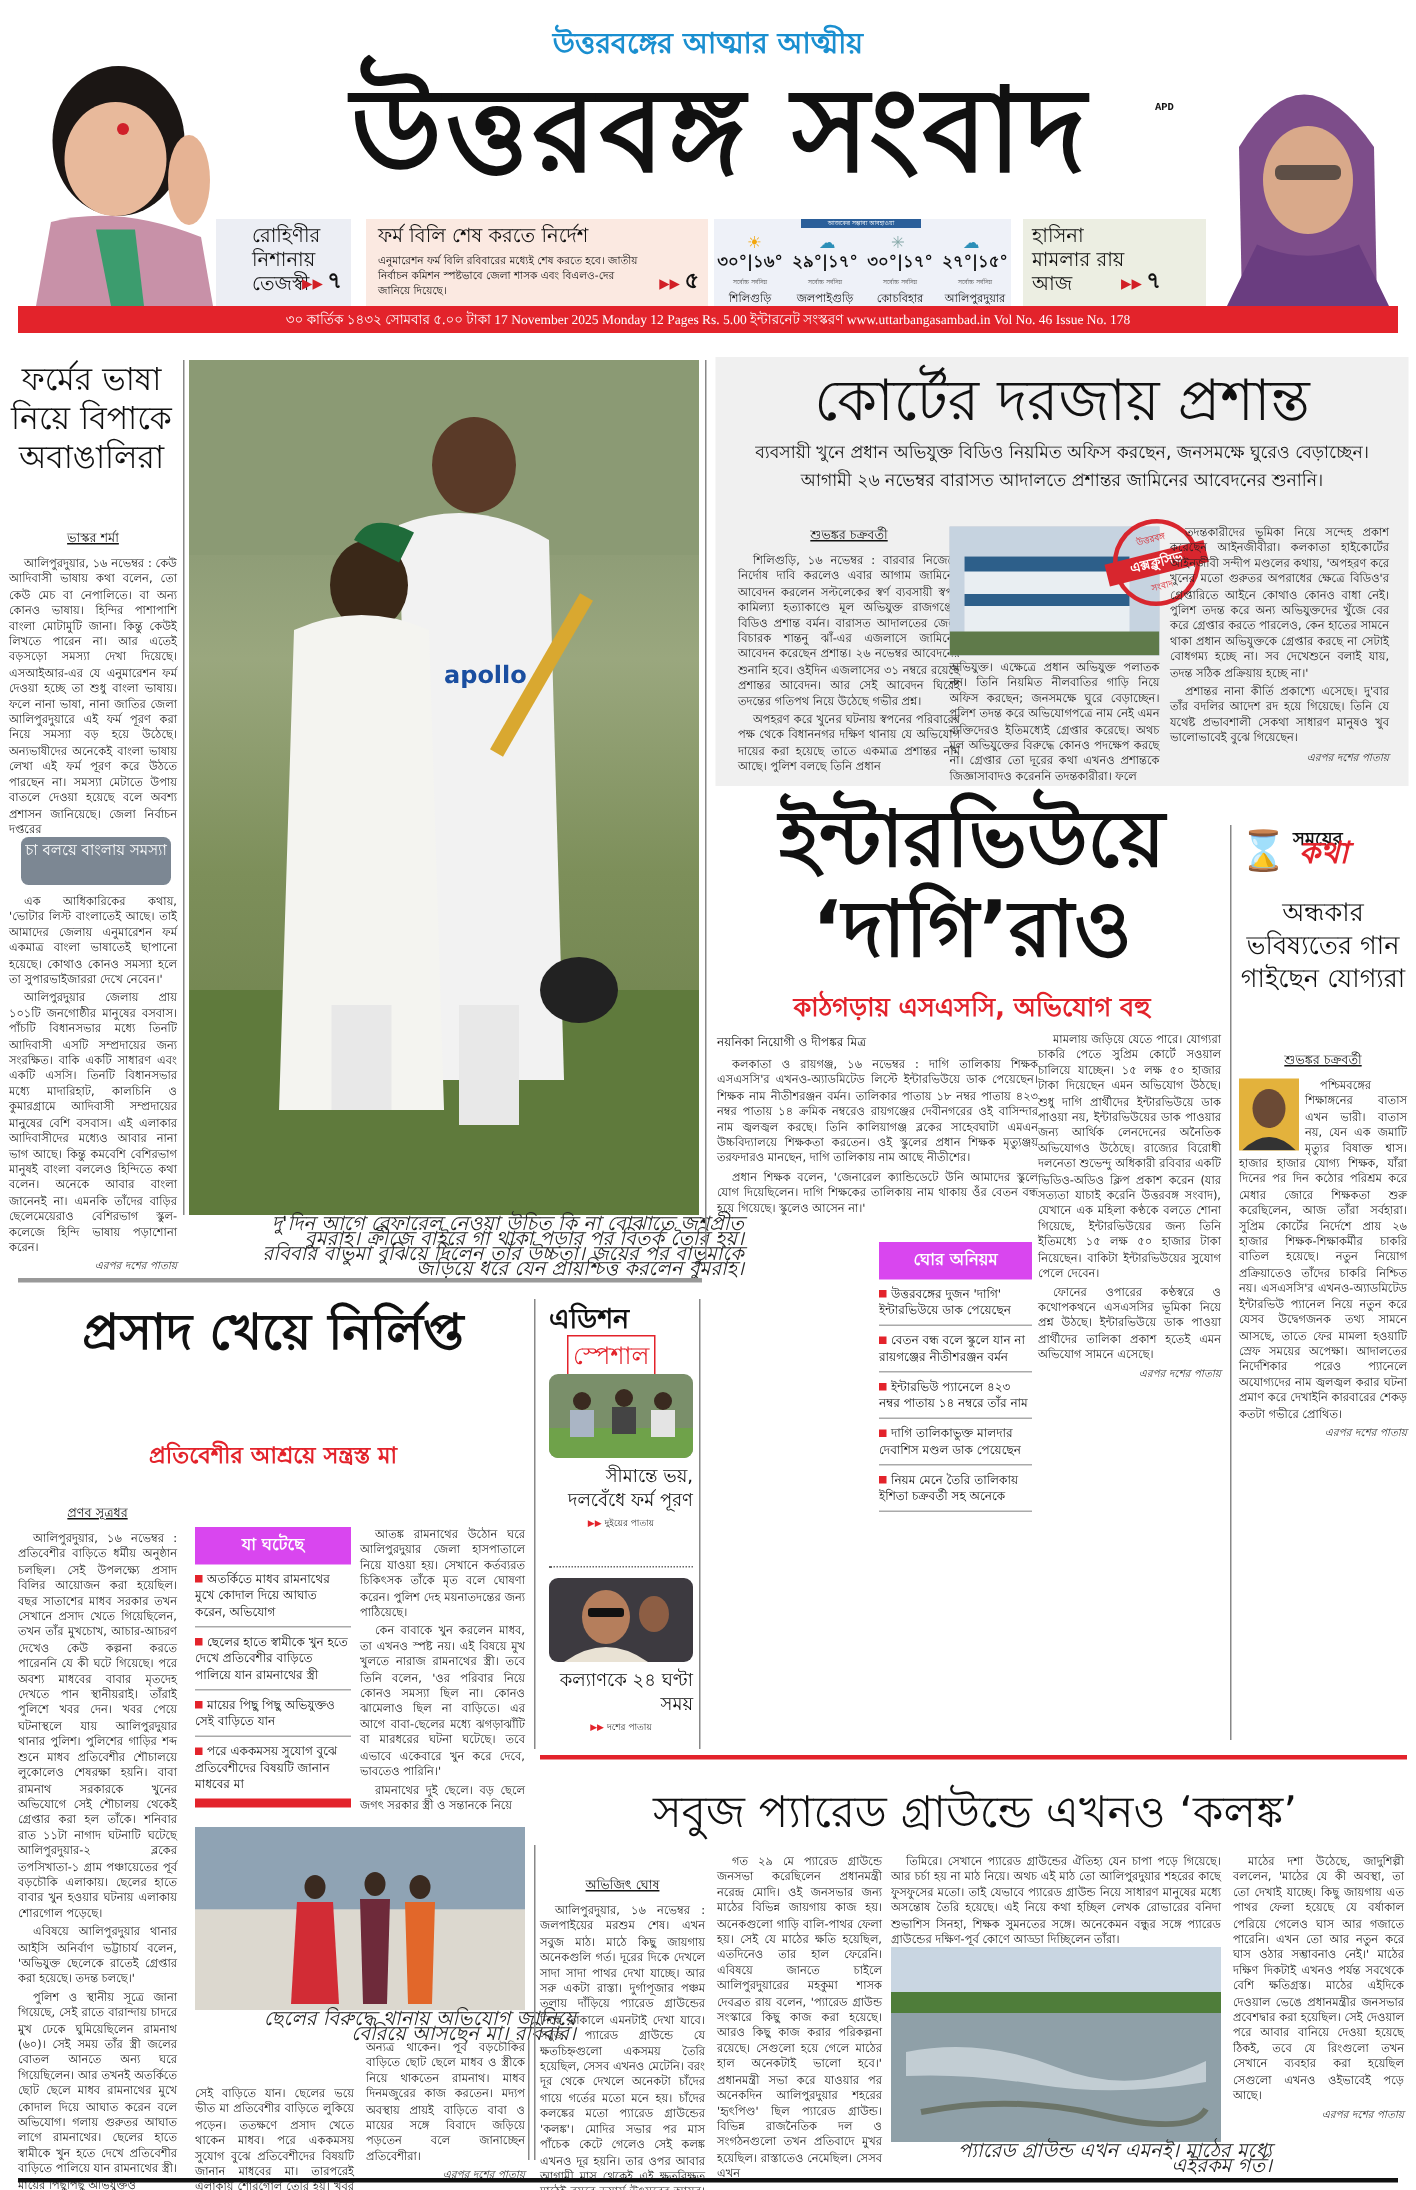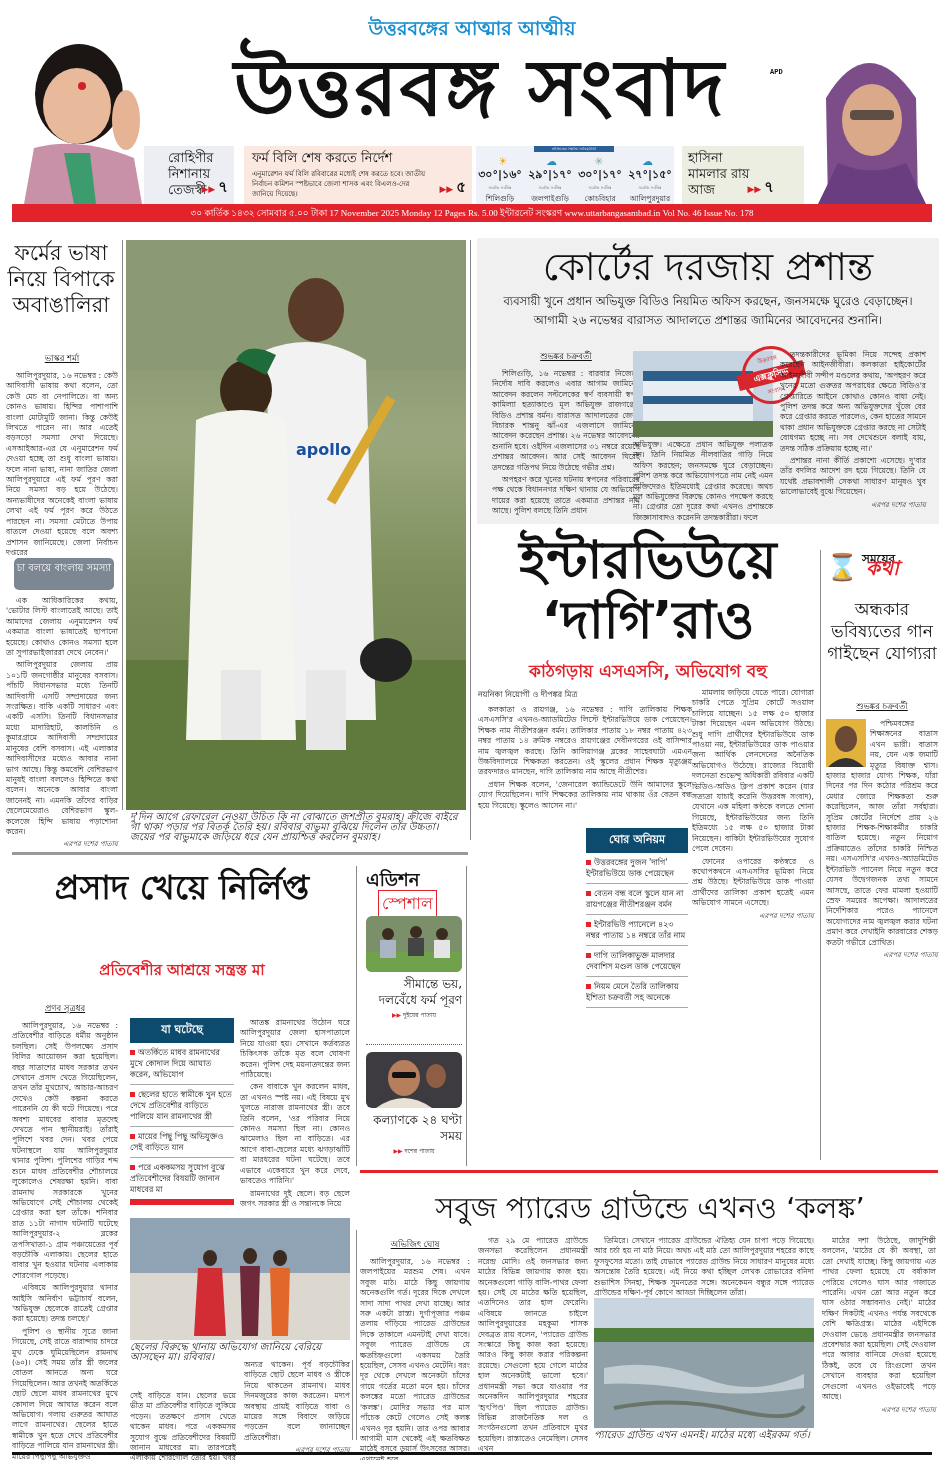--- a/index.html
+++ b/index.html
@@ -6,21 +6,21 @@
   html, body { width: 944px; height: 1460px; background: #fff; overflow: hidden; }
   body { position: relative; font-family: "DejaVu Serif", serif; color: #111; }
   .abs { position: absolute; }
   .col-text { font-size: 7.6px; line-height: 10.4px; text-align: justify; color: #222; font-family: "DejaVu Sans", sans-serif; }
   .col-text p { text-indent: 10px; margin-bottom: 2px; }
   .byline { font-size: 8.5px; text-align: center; text-decoration: underline; margin: 4px 0 5px; font-family: "DejaVu Sans", sans-serif; }
   .cont { font-size: 7px; font-style: italic; text-align: right; color: #333; font-family: "DejaVu Sans", sans-serif; }
   .vrule { position: absolute; width: 1px; background: #888; }
   .hrule { position: absolute; height: 3px; background: #999; }
   .photo { position: absolute; overflow: hidden; }
-  .caption { font-size: 10px; font-style: italic; text-align: left; line-height: 10px; color: #222; font-family: "DejaVu Sans", sans-serif; }
+  .caption { font-size: 13px; font-style: italic; text-align: right; line-height: 10px; color: #222; font-family: "DejaVu Sans", sans-serif; margin-left: 34px; }
 
   
   .tagline { left: 0; width: 944px; top: 14px; text-align: center; color: #1a8fd0; font-size: 19px; font-weight: bold; font-family: "DejaVu Sans", sans-serif; }
   .masthead-title { left: 180px; width: 600px; top: 38px; text-align: center; font-size: 78px; font-weight: bold; letter-spacing: 2px; line-height: 100px; font-family: "DejaVu Sans", sans-serif; }
   .apd { left: 770px; top: 68px; font-size: 7px; font-weight: bold; font-family: Liberation Mono, monospace; text-align: center; }
   .teaser { top: 146px; height: 58px; font-family: "DejaVu Sans", sans-serif; }
   .teaser .t-head { font-size: 13px; line-height: 16px; }
   .teaser .t-page { position: absolute; right: 6px; bottom: 4px; font-size: 15px; font-weight: bold; }
   .teaser .t-page .arr { color: #d21f26; font-size: 9px; margin-right: 3px; }
   .dateline { left: 12px; top: 204px; width: 920px; height: 18px; background: #e3232b; color: #fff; font-size: 9px; text-align: center; line-height: 18px; font-family: "Liberation Serif", serif; }
@@ -44,21 +44,21 @@
   .court-box { left: 477px; top: 238px; width: 462px; height: 286px; background: #f0f0f0; }
   .court-head { left: 477px; width: 462px; top: 244px; text-align: center; font-size: 38px; line-height: 46px; font-family: "DejaVu Sans", sans-serif; }
   .court-sub { left: 490px; width: 436px; top: 292px; text-align: center; font-size: 11.5px; line-height: 19px; font-family: "DejaVu Sans", sans-serif; }
 
   
   .iv-head { left: 478px; width: 340px; top: 530px; text-align: center; font-size: 52px; line-height: 60px; font-weight: bold; font-family: "DejaVu Sans", sans-serif; }
   .iv-sub { left: 478px; width: 340px; top: 658px; text-align: center; color: #e3232b; font-size: 17px; font-weight: bold; font-family: "DejaVu Sans", sans-serif; }
   .samayer { left: 826px; top: 550px; width: 112px; height: 40px; font-family: "DejaVu Sans", sans-serif; }
   .samayer-head { left: 826px; width: 112px; top: 598px; text-align: center; font-size: 17px; line-height: 22px; font-family: "DejaVu Sans", sans-serif; }
 
-  .boxhead { background: #0c4a6e; color: #fff; text-align: center; font-size: 11px; font-weight: bold; padding: 3px 0; font-family: "DejaVu Sans", sans-serif; }
+  .boxhead { background: #d946ef; color: #fff; text-align: center; font-size: 11px; font-weight: bold; padding: 3px 0; font-family: "DejaVu Sans", sans-serif; }
   .bullet-item { font-size: 8px; line-height: 11px; padding: 4px 0; border-bottom: 1px solid #aaa; font-family: "DejaVu Sans", sans-serif; }
   .bullet-item .sq { display: inline-block; width: 5px; height: 5px; background: #e3232b; margin-right: 3px; }
 
   
   .murder-head { left: 12px; width: 340px; top: 866px; text-align: center; font-size: 33px; line-height: 44px; font-weight: bold; font-family: "DejaVu Sans", sans-serif; }
   .murder-sub { left: 12px; width: 340px; top: 958px; text-align: center; color: #e3232b; font-size: 15px; font-weight: bold; font-family: "DejaVu Sans", sans-serif; }
 
   
   .ed-title { left: 366px; top: 870px; width: 96px; font-family: "DejaVu Sans", sans-serif; }
   .ed-card-head { text-align: right; font-size: 12px; line-height: 16px; font-family: "DejaVu Sans", sans-serif; }
@@ -337,21 +337,21 @@
   <div class="ed-page"><span style="color:#e3232b;">▶▶</span> <span>দশের পাতায়</span></div>
 </div>
 <div class="vrule" style="left:466px;top:866px;height:300px;"></div>
 
 <div class="abs" style="left:360px;top:1170px;width:578px;height:3px;background:#e3232b;"></div>
 <div class="abs parade-head">সবুজ প্যারেড গ্রাউন্ডে এখনও ‘কলঙ্ক’</div>
 <div class="vrule" style="left:352px;top:1360px;height:80px;"></div>
 <div class="vrule" style="left:356px;top:1230px;height:210px;"></div>
 
 <div class="abs" style="left:360px;top:1234px;width:110px;">
-  <div class="byline" style="margin-top:4px;font-family:Liberation Serif, serif;">অভিজিৎ ঘোষ</div>
+  <div class="byline" style="margin-top:16px;">অভিজিৎ ঘোষ</div>
   <div class="col-text">
       <p>আলিপুরদুয়ার, ১৬ নভেম্বর : জলপাইয়ের মরশুম শেষ। এখন সবুজ মাঠ। মাঠে কিছু জায়গায় অনেকগুলি গর্ত। দূরের দিকে দেখলে সাদা সাদা পাথর দেখা যাচ্ছে। আর সরু একটা রাস্তা। দুর্গাপূজার পঞ্চম তলায় দাঁড়িয়ে প্যারেড গ্রাউন্ডের দিকে তাকালে এমনটাই দেখা যাবে। সবুজ প্যারেড গ্রাউন্ডে যে ক্ষতচিহ্নগুলো একসময় তৈরি হয়েছিল, সেসব এখনও মেটেনি। বরং দূর থেকে দেখলে অনেকটা চাঁদের গায়ে গর্তের মতো মনে হয়। চাঁদের কলঙ্কের মতো প্যারেড গ্রাউন্ডের 'কলঙ্ক'। মোদির সভার পর মাস পাঁচেক কেটে গেলেও সেই কলঙ্ক এখনও দূর হয়নি। তার ওপর আবার আগামী মাস থেকেই এই ক্ষতবিক্ষত মাঠেই বসবে ডুয়ার্স উৎসবের আসর। এখানেই হবে</p>
     </div>
 </div>
 <div class="abs col-text" style="left:478px;top:1236px;width:110px;">
   <p>গত ২৯ মে প্যারেড গ্রাউন্ডে জনসভা করেছিলেন প্রধানমন্ত্রী নরেন্দ্র মোদি। ওই জনসভার জন্য মাঠের বিভিন্ন জায়গায় কাজ হয়। অনেকগুলো গাড়ি বালি-পাথর ফেলা হয়। সেই যে মাঠের ক্ষতি হয়েছিল, এতদিনেও তার হাল ফেরেনি। এবিষয়ে জানতে চাইলে আলিপুরদুয়ারের মহকুমা শাসক দেবব্রত রায় বলেন, 'প্যারেড গ্রাউন্ড সংস্কারে কিছু কাজ করা হয়েছে। আরও কিছু কাজ করার পরিকল্পনা রয়েছে। সেগুলো হয়ে গেলে মাঠের হাল অনেকটাই ভালো হবে।' প্রধানমন্ত্রী সভা করে যাওয়ার পর অনেকদিন আলিপুরদুয়ার শহরের 'হৃৎপিণ্ড' ছিল প্যারেড গ্রাউন্ড। বিভিন্ন রাজনৈতিক দল ও সংগঠনগুলো তখন প্রতিবাদে মুখর হয়েছিল। রাস্তাতেও নেমেছিল। সেসব এখন</p>
 </div>
 <div class="abs col-text" style="left:594px;top:1236px;width:220px;">
   <p>তিমিরে। সেখানে প্যারেড গ্রাউন্ডের ঐতিহ্য যেন চাপা পড়ে গিয়েছে। আর চর্চা হয় না মাঠ নিয়ে। অথচ এই মাঠ তো আলিপুরদুয়ার শহরের কাছে ফুসফুসের মতো। তাই যেভাবে প্যারেড গ্রাউন্ড নিয়ে সাধারণ মানুষের মধ্যে অসন্তোষ তৈরি হয়েছে। এই নিয়ে কথা হচ্ছিল লেখক রোভারের বনিদা শুভাশিস সিনহা, শিক্ষক সুমনতের সঙ্গে। অনেকেমন বন্ধুর সঙ্গে প্যারেড গ্রাউন্ডের দক্ষিণ-পূর্ব কোণে আড্ডা দিচ্ছিলেন তাঁরা।</p>
 </div>

